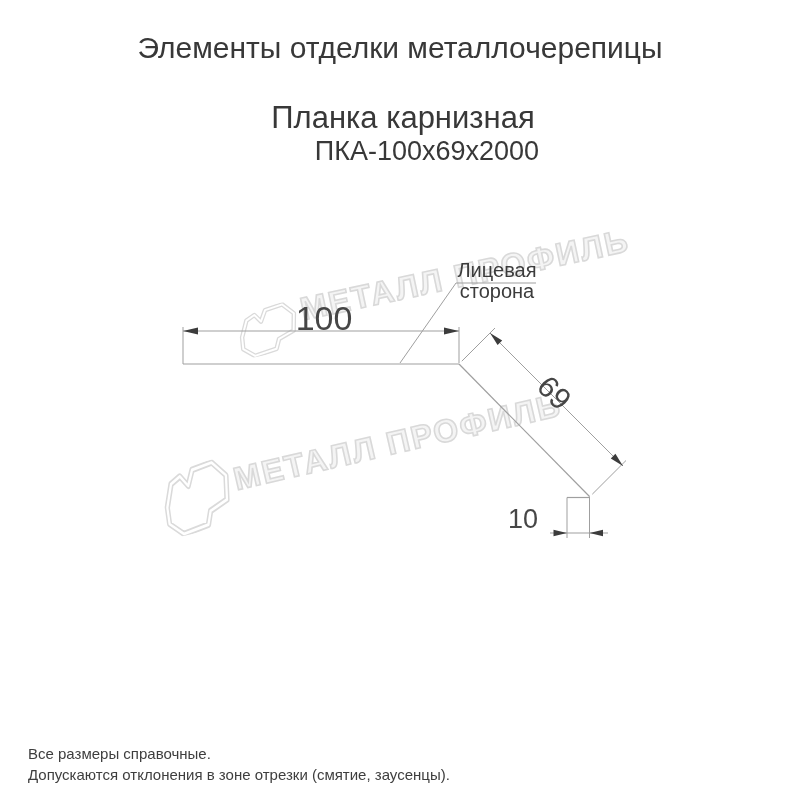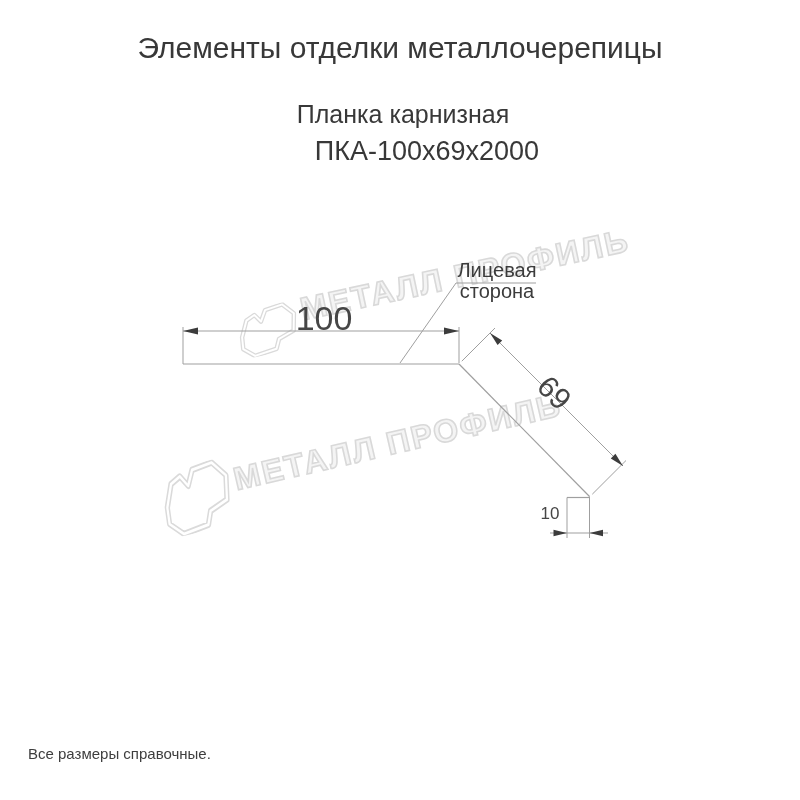--- a/index.html
+++ b/index.html
@@ -3,26 +3,26 @@
 <meta charset="utf-8">
 <style>
   html,body{margin:0;padding:0;}
   body{
     width:800px;height:800px;background:#ffffff;position:relative;overflow:hidden;
     font-family:"Liberation Sans", sans-serif;color:#383838;
   }
   .abs{position:absolute;}
   .ctr{transform:translateX(-50%);white-space:nowrap;}
   .page-title{top:31px;left:400px;font-size:30px;}
-  .subtitle{top:100px;left:403px;font-size:25px;}
+  .subtitle{top:100px;left:403px;font-size:31px;}
   .model{top:136px;left:403px;font-size:27px;margin-left:24px;}
   .dim-label{color:#464646;}
   .dim-100{top:299px;left:324px;font-size:34px;}
   .dim-69{top:393px;left:554px;font-size:30px;transform:translate(-50%,-50%) rotate(45deg);white-space:nowrap;}
-  .dim-10{top:504px;left:550px;font-size:17px;}
+  .dim-10{top:504px;left:523px;font-size:27px;}
   .face-label{top:260px;left:456px;width:82px;text-align:center;font-size:20px;line-height:21px;color:#3c3c3c;}
   .footer-note{left:28px;font-size:15px;color:#3e3e3e;}
   .note1{top:745px;text-align:right;}
   .note2{top:766px;}
   .wm-text{
     font-size:32px;font-weight:bold;letter-spacing:2px;white-space:nowrap;
     color:#f4f4f4;-webkit-text-stroke:1.6px #d9d9d9;transform-origin:0 0;
   }
   .wm-upper{top:292px;left:297px;transform:rotate(-12deg);}
   .wm-lower{top:462px;left:230px;transform:rotate(-13deg);}
@@ -96,13 +96,14 @@
   <div class="abs ctr dim-label dim-100">100</div>
   <div class="abs dim-label dim-69">69</div>
   <div class="abs ctr dim-label dim-10">10</div>
 
   <div class="abs face-label">
     <div>Лицевая</div>
     <div>сторона</div>
   </div>
 
   <div class="abs footer-note note1">Все размеры справочные.</div>
+  <div class="abs footer-note note2">Допускаются отклонения в зоне отрезки (смятие, заусенцы).</div>
 </div>
 
 </body></html>

